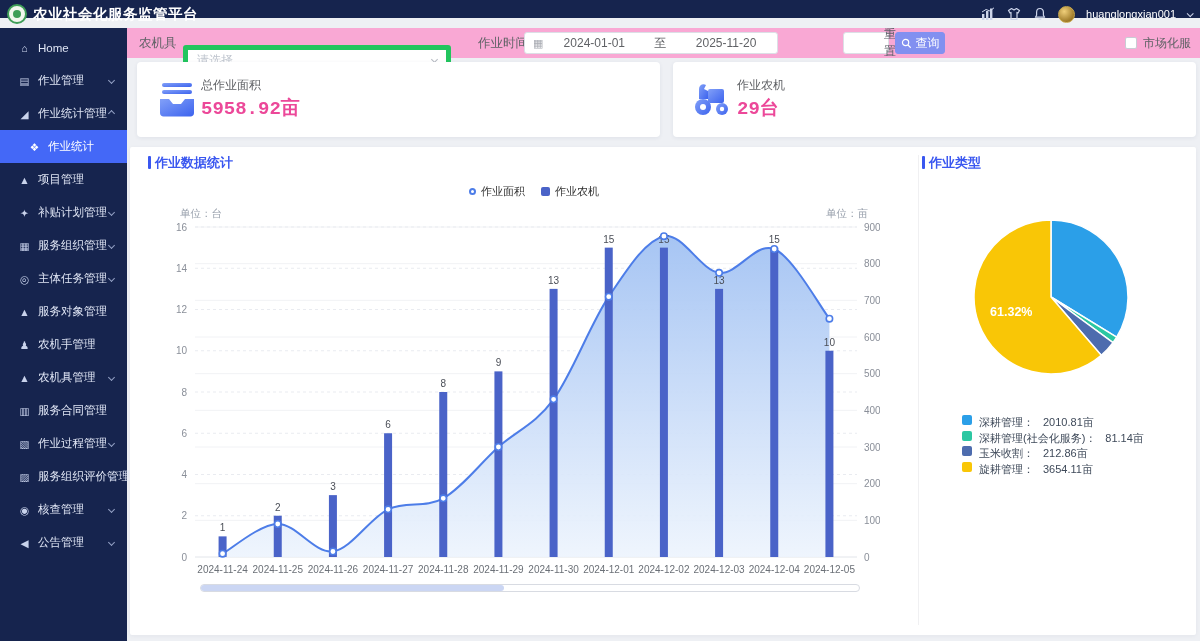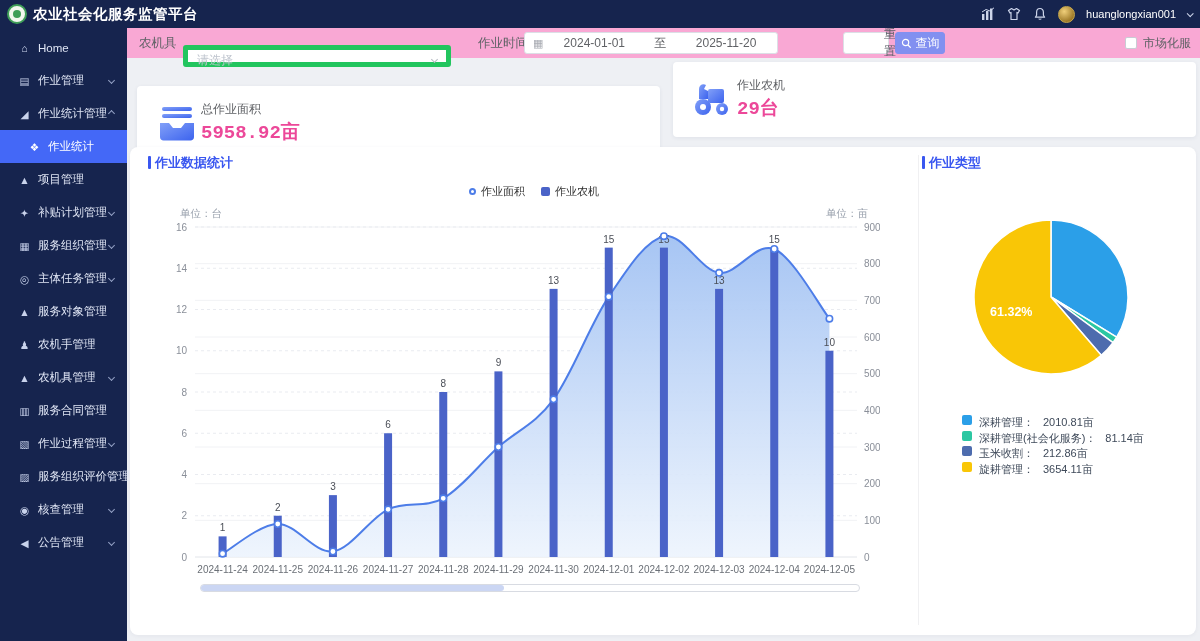--- a/index.html
+++ b/index.html
@@ -1,20 +1,20 @@
 <!DOCTYPE html>
 <html><head>
 <meta charset="utf-8">
 <style>
   * { margin:0; padding:0; box-sizing:border-box; }
   html,body { width:1200px; height:641px; font-family:"Liberation Sans","DejaVu Sans",sans-serif; background:#eef0f4; overflow:hidden; }
   #root { position:relative; width:1200px; height:641px; }
 
   
-  .header { position:absolute; left:0; top:0; width:1200px; height:28px; background:#16244e; z-index:30; }
+  .header { position:absolute; left:0; top:0; width:1200px; height:18px; background:#16244e; z-index:30; }
   .logo { position:absolute; left:7px; top:4px; width:20px; height:20px; border-radius:50%; background:#f2f7ef; border:2px solid #3f9e58; }
   .logo::after { content:""; position:absolute; left:4px; top:4px; width:8px; height:8px; border-radius:50%; background:#3f9e58; }
   .app-title { position:absolute; left:33px; top:0; height:28px; line-height:28px; color:#ffffff; font-size:14.5px; font-weight:bold; letter-spacing:.5px; }
   .header-right { position:absolute; right:8px; top:0; height:28px; display:flex; align-items:center; gap:11px; }
   .hicon { width:15px; height:15px; display:flex; align-items:center; justify-content:center; cursor:pointer; }
   .hicon svg { display:block; }
   .avatar { width:17px; height:17px; border-radius:50%; background:radial-gradient(circle at 35% 30%, #f0cf7a, #9a7524 75%); border:1px solid #c8a84c; cursor:pointer; }
   .username { color:#ffffff; font-size:11px; cursor:pointer; }
   .caret { display:inline-block; width:5px; height:5px; border-right:1.3px solid #cdd5ea; border-bottom:1.3px solid #cdd5ea; transform:rotate(45deg) translateY(-1px); }
 
@@ -48,21 +48,21 @@
   .fcheck { position:absolute; left:998px; top:9px; width:12px; height:12px; border:1px solid #c9ccd4; border-radius:2px; background:#fff; cursor:pointer; }
   .fcheck-label { position:absolute; left:1016px; top:0; height:30px; line-height:30px; font-size:12px; color:#606266; cursor:pointer; }
 
   
   .card { position:absolute; top:34px; width:523px; height:75px; background:#fff; border-radius:4px; box-shadow:0 1px 4px rgba(30,40,80,.07); }
   .card .cicon { position:absolute; left:18px; top:15px; width:44px; height:44px; }
   .card .clabel { position:absolute; left:64px; top:15px; font-size:12px; color:#606266; }
   .card .cvalue { position:absolute; left:64px; top:33px; font-size:19px; font-weight:bold; color:#ec4899;font-family:Liberation Mono, monospace; }
 
   
-  .panel { position:absolute; left:3px; top:119px; width:1066px; height:488px; background:#fff; border-radius:8px; box-shadow:0 1px 4px rgba(30,40,80,.05); }
+  .panel { position:absolute; left:3px; top:119px; width:1066px; height:488px; background:#fff; border-radius:2px; box-shadow:0 1px 4px rgba(30,40,80,.05); }
   .sec-title { position:absolute; top:7px; font-size:13px; font-weight:bold; color:#3a57f0; }
   .sec-bar { position:absolute; top:9px; width:3px; height:13px; background:#3a57f0; border-radius:1px; }
   .vdivider { position:absolute; left:788px; top:8px; width:1px; height:470px; background:#f0f0f2; }
 
   .combo-legend { position:absolute; left:284px; top:37px; width:240px; display:flex; justify-content:center; align-items:center; gap:16px; font-size:11px; color:#333; }
   .cl-item { display:flex; align-items:center; gap:5px; cursor:pointer; }
   .cl-ring { width:7px; height:7px; border-radius:50%; border:2px solid #4d7de8; background:#fff; }
   .cl-sq { width:9px; height:9px; border-radius:2px; background:#4a63c8; }
 
   .unit { position:absolute; top:60px; font-size:10.5px; color:#98a0ac; }
@@ -220,21 +220,21 @@
         <svg width="11" height="11" viewBox="0 0 12 12">
             <circle cx="5" cy="5" r="3.4" stroke="#fff" stroke-width="1.3" fill="none"></circle>
             <line x1="7.6" y1="7.6" x2="10.6" y2="10.6" stroke="#fff" stroke-width="1.3"></line>
           </svg>
         <span>查询</span>
       </div>
       <div class="fcheck"></div>
       <div class="fcheck-label">市场化服务</div>
     </div>
 
-    <div class="card" style="left:10px;margin-top:24px;">
+    <div class="card" style="left:10px;">
       <div class="cicon">
         <svg width="44" height="44" viewBox="0 0 44 44">
           <defs>
               <linearGradient id="cg1" x1="0" y1="0" x2="1" y2="1">
                 <stop offset="0" stop-color="#82a0f8"></stop>
                 <stop offset="1" stop-color="#3c63ee"></stop>
               </linearGradient>
             </defs>
           <rect x="7" y="6" width="30" height="4" rx="2" fill="url(#cg1)"></rect>
           <rect x="7" y="13" width="30" height="4" rx="2" fill="url(#cg1)"></rect>

